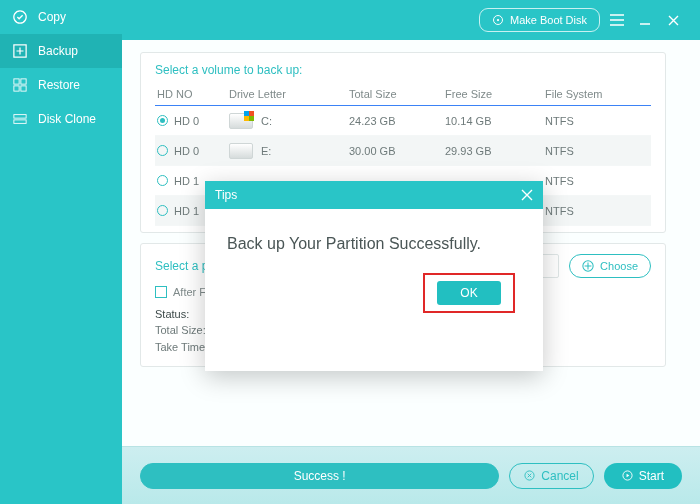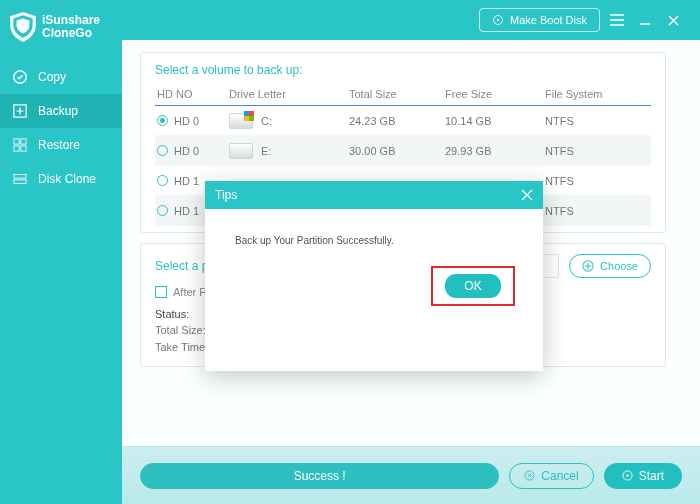--- a/index.html
+++ b/index.html
@@ -7,21 +7,21 @@
 .app{display:flex;width:100%;height:100%;background:#f5fefe;}
 .sidebar{width:122px;background:#29c5c7;color:#fff;display:flex;flex-direction:column;}
 .logo-area{display:flex;align-items:center;gap:6px;padding:12px 10px 18px 10px;}
 .logo-shield{width:26px;height:30px;}
 .logo-text{font-size:12px;line-height:13px;font-weight:600;}
 .nav-item{display:flex;align-items:center;gap:10px;padding:9px 12px;font-size:12px;cursor:pointer;}
 .nav-item.active{background:#20b3b4;}
 .nav-item .nic{width:16px;height:16px;display:flex;align-items:center;justify-content:center;}
 .main{flex:1;display:flex;flex-direction:column;position:relative;background:#fbffff;}
 .topbar{height:40px;display:flex;align-items:center;justify-content:flex-end;gap:6px;padding:0 16px;background:#29c5c7;}
-.make-boot{border:1px solid #c7f1f1;color:#fff;background:transparent;border-radius:4px;height:24px;padding:0 12px;font-size:11px;display:flex;align-items:center;gap:6px;cursor:pointer;}
+.make-boot{border:1px solid #c7f1f1;color:#fff;background:transparent;border-radius:9px;height:24px;padding:0 12px;font-size:11px;display:flex;align-items:center;gap:6px;cursor:pointer;}
 .winbtn{width:22px;height:22px;display:flex;align-items:center;justify-content:center;color:#fff;cursor:pointer;}
 .content{padding:12px 34px 0 18px;position:relative;flex:1;}
 .panel{border:1px solid #e2e8e8;border-radius:3px;background:#fff;padding:10px 14px 6px 14px;margin-bottom:10px;}
 .panel-title{color:#2ebfc1;font-size:12px;margin-bottom:6px;}
 .table{width:100%;font-size:11px;color:#6e7a7a;}
 .thead{display:flex;border-bottom:1px solid #3b82f6;padding:5px 0;color:#7f8a8a;}
 .trow{display:flex;align-items:center;height:30px;border-bottom:1px solid #f4f7f7;}
 .trow.alt{background:#f3f6f6;}
 .c1{width:74px;display:flex;align-items:center;gap:6px;padding-left:2px;}
 .c2{width:120px;display:flex;align-items:center;gap:8px;}
@@ -42,42 +42,31 @@
 .status-title{color:#3d4a4a;margin-bottom:2px;}
 .status-grid{display:flex;}
 .status-col{flex:1;line-height:17px;}
 .bottombar{height:58px;display:flex;align-items:center;gap:10px;padding:0 18px;background:linear-gradient(#cdeef0,#b9e9ea);border-top:1px solid #b8e3e4;position:relative;}
 .progress-wrap{flex:1;}
 .progress-pill{height:26px;border:1px solid #2ebfc1;border-radius:13px;background:#2ebfc1;color:#fff;font-size:12px;display:flex;align-items:center;justify-content:center;}
 .btn-outline{border:1px solid #2ebfc1;color:#2ebfc1;background:transparent;border-radius:13px;height:26px;padding:0 14px;font-size:12px;display:flex;align-items:center;gap:6px;cursor:pointer;}
 .btn-solid{border:none;color:#fff;background:#22bfc1;border-radius:13px;height:26px;padding:0 18px;font-size:12px;display:flex;align-items:center;gap:6px;cursor:pointer;}
 .modal{position:absolute;left:205px;top:181px;width:338px;height:190px;background:#fff;box-shadow:0 6px 24px rgba(0,0,0,.22);}
 .modal-head{height:28px;background:#29c5c7;color:#fff;display:flex;align-items:center;justify-content:space-between;padding:0 10px;font-size:12px;}
-.modal-body{padding:26px 22px 10px 22px;font-size:10px;color:#4a5656;margin-left:8px;}
+.modal-body{padding:26px 22px 10px 22px;font-size:16px;color:#4a5656;}
 .modal-foot{display:flex;justify-content:flex-end;padding:10px 28px 16px 0;}
 .ok-wrap{border:2px solid #e02828;padding:6px 12px;}
-.ok-btn{background:#22bfc1;color:#fff;border:none;border-radius:11px;height:24px;width:56px;font-size:12px;cursor:pointer;}
+.ok-btn{background:#22bfc1;color:#fff;border:none;border-radius:3px;height:24px;width:64px;font-size:12px;cursor:pointer;}
 .mclose{cursor:pointer;font-size:15px;}
 </style>
 </head>
 <body>
 
 <div class="app">
   <div class="sidebar">
-    <div class="logo-area">
-      <svg class="logo-shield" viewBox="0 0 24 28">
-          <path fill="#fff" d="M12 0l12 4v8c0 8-5 13-12 16C5 25 0 20 0 12V4z" opacity=".95"></path>
-          <path fill="#29c5c7" d="M12 3l9 3v6c0 6-4 10-9 12-5-2-9-6-9-12V6z"></path>
-          <path fill="#fff" d="M12 6l6 2v4c0 4-2.5 7-6 8-3.5-1-6-4-6-8V8z"></path>
-        </svg>
-      <div class="logo-text">
-        <div>iSunshare</div>
-        <div>CloneGo</div>
-      </div>
-    </div>
     <div class="nav-item">
       <span class="nic">
           <svg width="14" height="14" viewBox="0 0 16 16">
             <path fill="none" stroke="#fff" stroke-width="1.5" d="M8 1a7 7 0 1 0 .01 0M5 8l2 2 4-4"></path>
           </svg>
         </span>
       <span>Copy</span>
     </div>
     <div class="nav-item active">
       <span class="nic">

